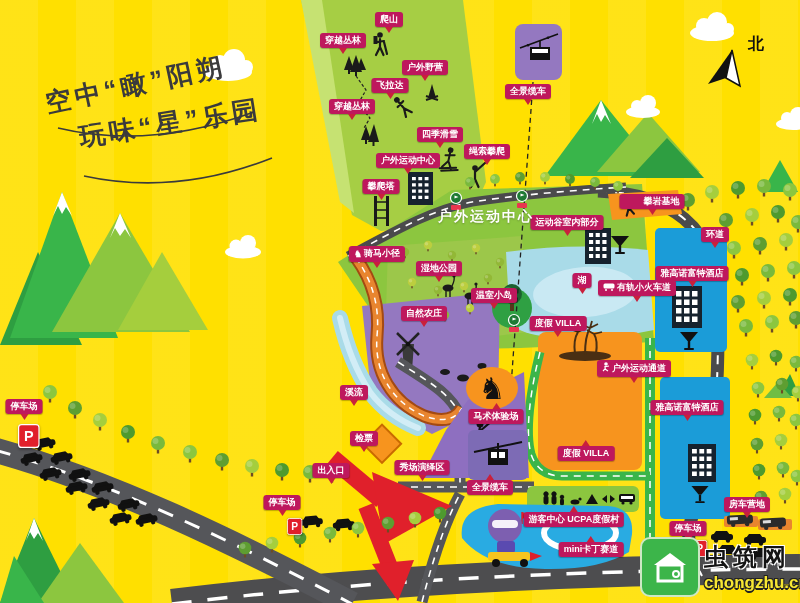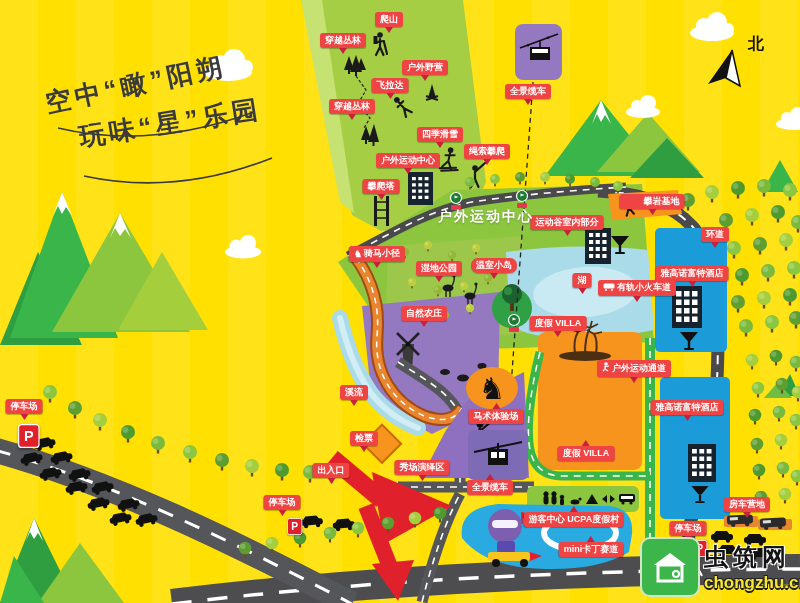--- a/index.html
+++ b/index.html
@@ -2,21 +2,21 @@
 <html><head>
 <meta charset="utf-8">
 <style>
   html,body{margin:0;padding:0;background:#888;}
   #stage{position:relative;width:800px;height:603px;overflow:hidden;background:#FFE000;
          font-family:"Liberation Sans",sans-serif;}
   #stage::before{content:"";position:absolute;inset:0;z-index:0;
          background:repeating-linear-gradient(90deg,rgba(255,255,255,.09) 0 38px,rgba(0,0,0,0) 38px 76px);}
   #scene{position:absolute;inset:0;z-index:1;}
   #labels{position:absolute;inset:0;z-index:6;}
-  .tag{position:absolute;transform:translateX(-50%);background:#ef4444;color:#fff;
+  .tag{position:absolute;transform:translateX(-50%);background:#be185d;color:#fff;
        font-size:9px;font-weight:bold;line-height:1.25;padding:2px 5px;border-radius:3px;
        white-space:nowrap;text-align:center;box-shadow:0 1px 1px rgba(0,0,0,.25);}
   .tag::after{content:"";position:absolute;left:50%;top:100%;margin-left:-4px;
        border:4px solid transparent;border-bottom-width:0;border-top:6px solid #C9203C;}
   .tag.up::after{top:auto;bottom:100%;border-top:0;border-bottom:6px solid #C9203C;}
   .lbl-ico{display:inline-block;vertical-align:-1px;margin-right:2px;color:#fff;}
   .map-title{position:absolute;left:48px;top:64px;z-index:7;transform:rotate(-12deg);
        color:#3A3A3C;font-weight:bold;font-size:26px;letter-spacing:4px;}
   .map-title .t2{margin-top:10px;margin-left:26px;transform:rotate(3deg);}
   .area-title{position:absolute;left:438px;top:208px;z-index:6;color:#fff;font-weight:bold;
@@ -937,21 +937,21 @@
       <div class="tag" style="left: 440px; top: 127px;">四季滑雪</div>
       <div class="tag" style="left: 487px; top: 144px;">绳索攀爬</div>
       <div class="tag" style="left: 408px; top: 153px;">户外运动中心</div>
       <div class="tag" style="left: 381px; top: 179px;">攀爬塔</div>
       <div class="tag" style="left: 528px; top: 84px;">全景缆车</div>
       <div class="tag" style="left: 652px; top: 194px; padding-left: 24px;">攀岩基地</div>
       <div class="tag" style="left: 715px; top: 227px;">环道</div>
       <div class="tag" style="left: 692px; top: 266px;">雅高诺富特酒店</div>
       <div class="tag" style="left: 377px; top: 246px;"><span class="lbl-ico">♞</span>骑马小径</div>
       <div class="tag" style="left: 439px; top: 261px; text-align: right;">湿地公园</div>
-      <div class="tag" style="left: 494px; top: 258px; border-radius: 7px;">温室小岛</div>
+      <div class="tag" style="left: 494px; top: 288px;">温室小岛</div>
       <div class="tag" style="left: 582px; top: 273px;">湖</div>
       <div class="tag" style="left: 637px; top: 280px;"><span class="lbl-ico"><svg width="12" height="8" viewBox="0 0 12 8">
             <rect x="0.5" y="0.5" width="11" height="5" rx="1.5" fill="#fff"></rect>
             <circle cx="3" cy="7" r="1" fill="#fff"></circle>
             <circle cx="9" cy="7" r="1" fill="#fff"></circle>
           </svg></span>有轨小火车道</div>
       <div class="tag" style="left: 567px; top: 215px;">运动谷室内部分</div>
       <div class="tag" style="left: 424px; top: 306px;">自然农庄</div>
       <div class="tag" style="left: 558px; top: 316px;">度假 VILLA</div>
       <div class="tag up" style="left: 586px; top: 446px;">度假 VILLA</div>

